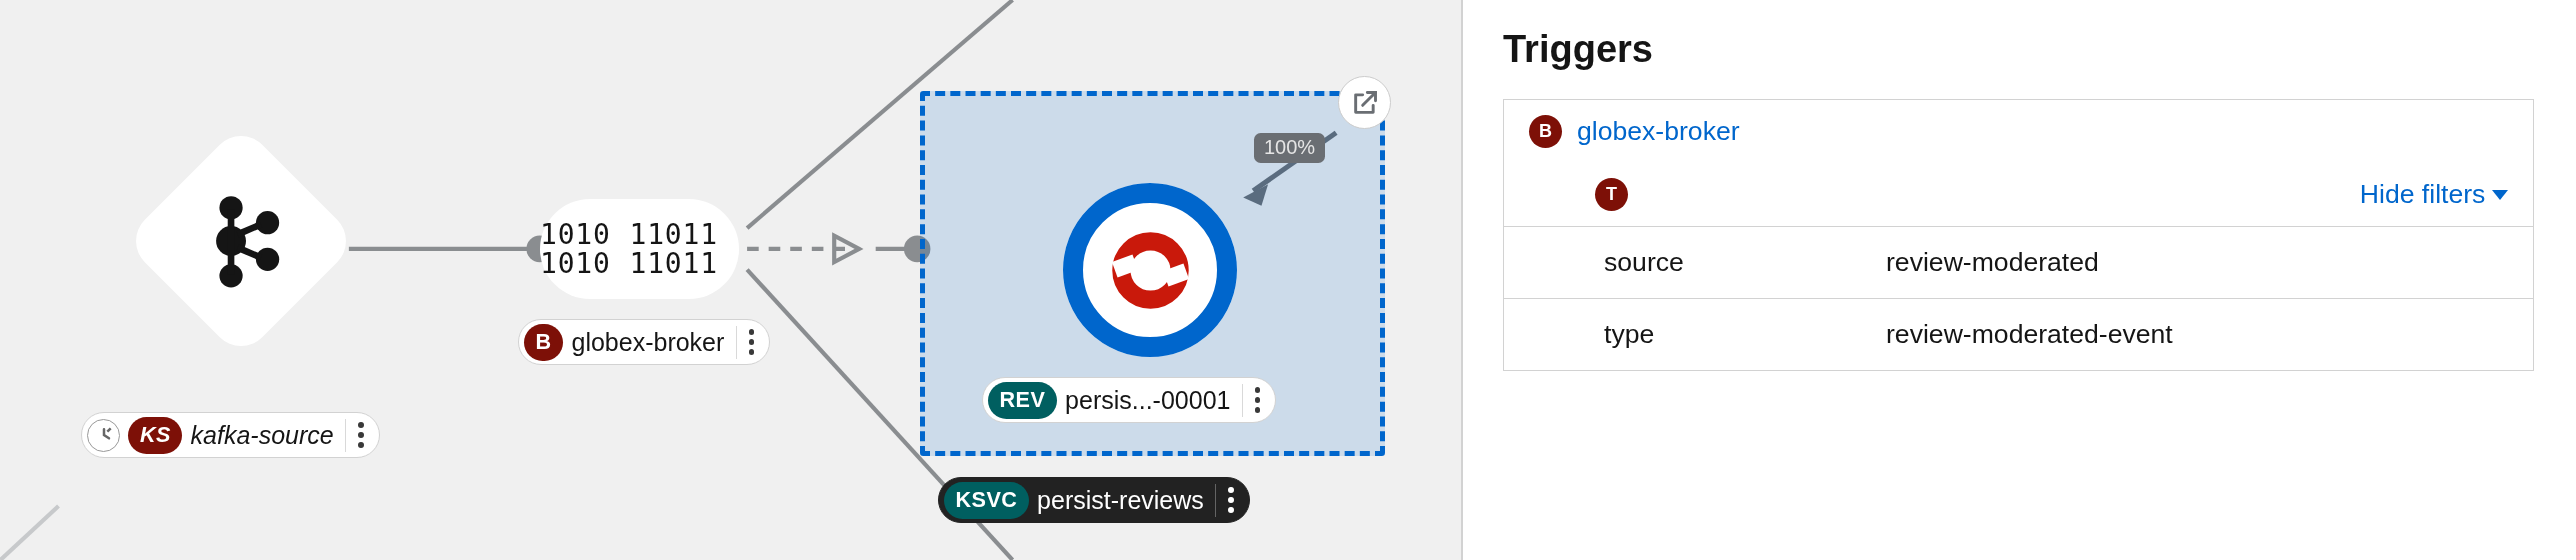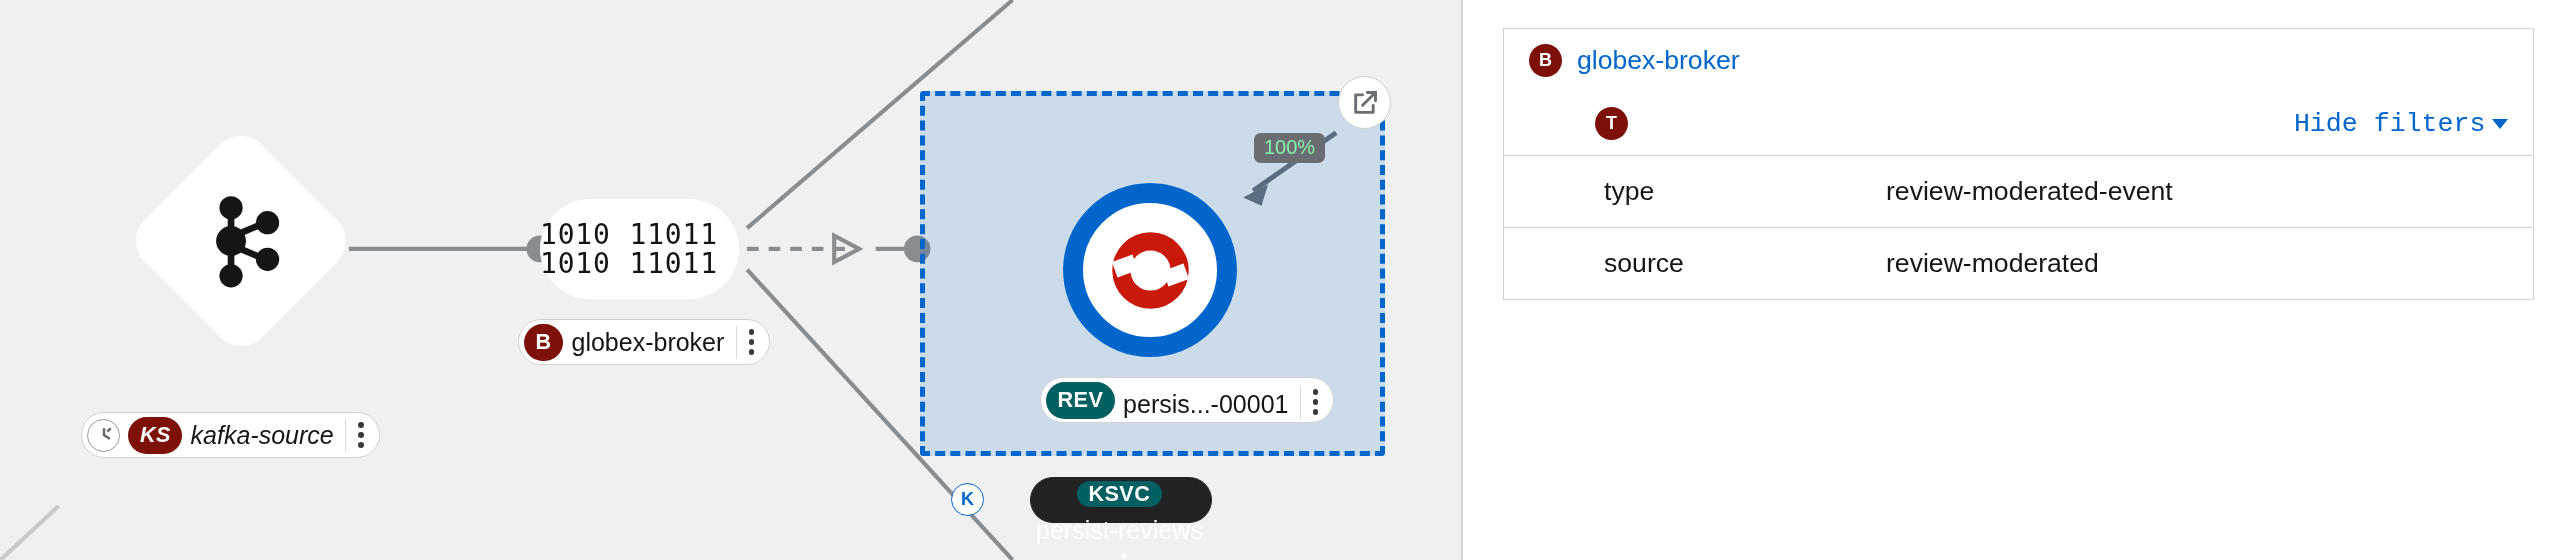--- a/index.html
+++ b/index.html
@@ -151,21 +151,21 @@
     width:53px;height:53px;
     border-radius:50%;
     background:#fff;
     border:1.7px solid #ccc;
     display:flex;align-items:center;justify-content:center;
   }
 
   .pct {
     position:absolute;
     background:#6a6e73;
-    color:#86efac;
+    color:#e5e5e5;
     font-size:20px;
     padding:3.3px 10px;
     border-radius:6.6px;
   }
 
   .kn-dot {
     position:absolute;
     width:33px;height:33px;border-radius:50%;
     background:#fff;border:1.7px solid #0066cc;
     display:flex;align-items:center;justify-content:center;
@@ -194,21 +194,20 @@
     font-size:26.6px;
   }
   .rowline.sub { padding-left:91px; }
   .linkish { color:#0066cc; cursor:pointer; }
   .hide-filters {
     margin-left:auto;
     color:#0066cc;
     cursor:pointer;
     display:flex;align-items:center;gap:6.6px;
     font-size:26.6px;
-    font-family:Liberation Mono, monospace;
   }
   .tbl {
     width:100%;
     border-collapse:collapse;
   }
   .tbl td {
     border-top:1.7px solid #d2d2d2;
     padding:20px 25px;
     font-size:26.6px;
   }
@@ -297,75 +296,76 @@
     <div class="outer"></div>
     <div class="inner">
       <svg width="91" height="91" viewBox="0 0 100 100">
         <circle cx="50" cy="50" r="32" fill="none" stroke="#c9190b" stroke-width="20"></circle>
         <rect x="10" y="36" width="24" height="18" fill="#fff" transform="rotate(-20 22 45)"></rect>
         <rect x="66" y="46" width="24" height="18" fill="#fff" transform="rotate(-20 78 55)"></rect>
       </svg>
     </div>
   </div>
 
-  <div class="pill" style="left:1040px; top:377px;align-items:flex-end;">
+  <div class="pill" style="left:982px; top:377px;">
     <span class="badge teal">REV</span>
     <span>persis...-00001</span>
     <span class="kebab">
         <span></span>
         <span></span>
         <span></span>
       </span>
   </div>
 
   <div class="ext" style="left:1338px; top:76px;">
     <svg width="28" height="28" viewBox="0 0 24 24">
       <path d="M14 3h7v7" fill="none" stroke="#6a6e73" stroke-width="2.5" stroke-linecap="round"></path>
       <path d="M10 14 L21 3" fill="none" stroke="#6a6e73" stroke-width="2.5" stroke-linecap="round"></path>
       <path d="M19 14v6H4V5h6" fill="none" stroke="#6a6e73" stroke-width="2.5" stroke-linecap="round" stroke-linejoin="round"></path>
     </svg>
   </div>
   <div class="pct" style="left:1254px; top:133px;">100%</div>
 
   <div class="kn-dot" style="left:951px; top:483px;">K</div>
-  <div class="pill dark" style="left:1030px; top:477px;flex-direction:column;">
+  <div class="pill dark" style="left:938px; top:477px;">
     <span class="badge teal">KSVC</span>
     <span>persist-reviews</span>
     <span class="kebab">
         <span></span>
         <span></span>
         <span></span>
       </span>
   </div>
 
 </div>
 
 <div class="divider-v"></div>
 
 <div class="panel">
+  <h2>Triggers</h2>
 
   <div class="panel-box">
     <div class="rowline">
       <span class="mini red">B</span>
       <span class="linkish">globex-broker</span>
     </div>
     <div class="rowline sub">
       <span class="mini red">T</span>
       <span class="hide-filters">
         <span>Hide filters</span>
         <span class="chev"></span>
       </span>
     </div>
     <table class="tbl">
       <tbody>
           <tr>
+        <td>source</td>
+        <td>review-moderated</td>
+      </tr>
+      <tr>
         <td>type</td>
         <td>review-moderated-event</td>
       </tr>
-      <tr>
-        <td>source</td>
-        <td>review-moderated</td>
-      </tr>
     </tbody>
       </table>
   </div>
 </div>
 
 
 </body></html>

